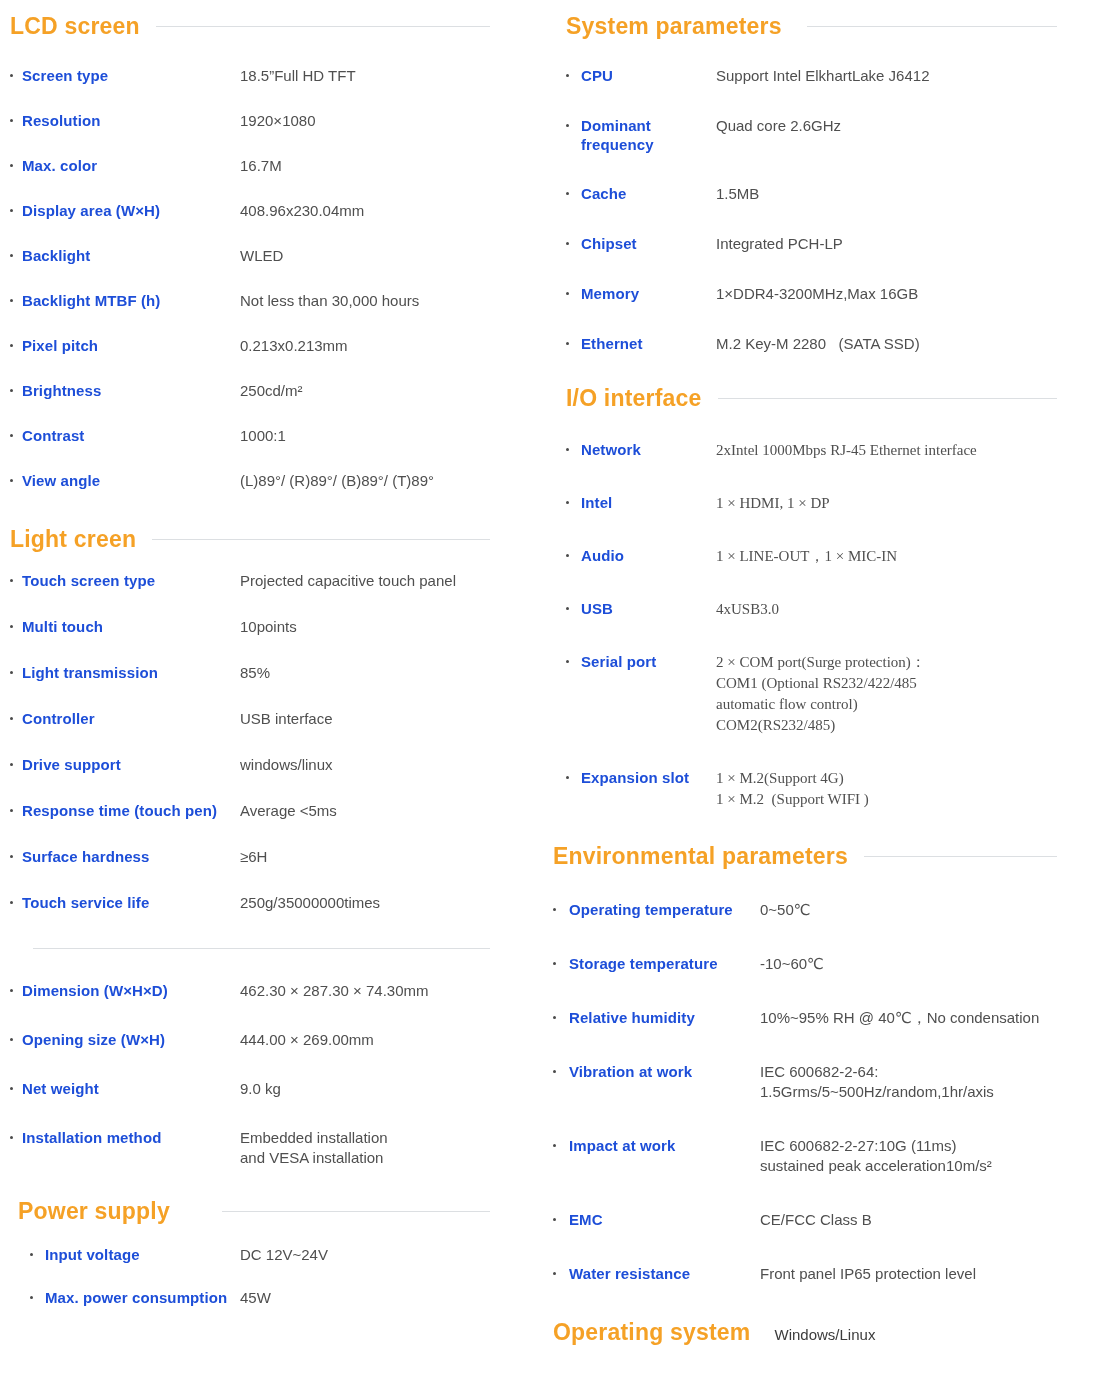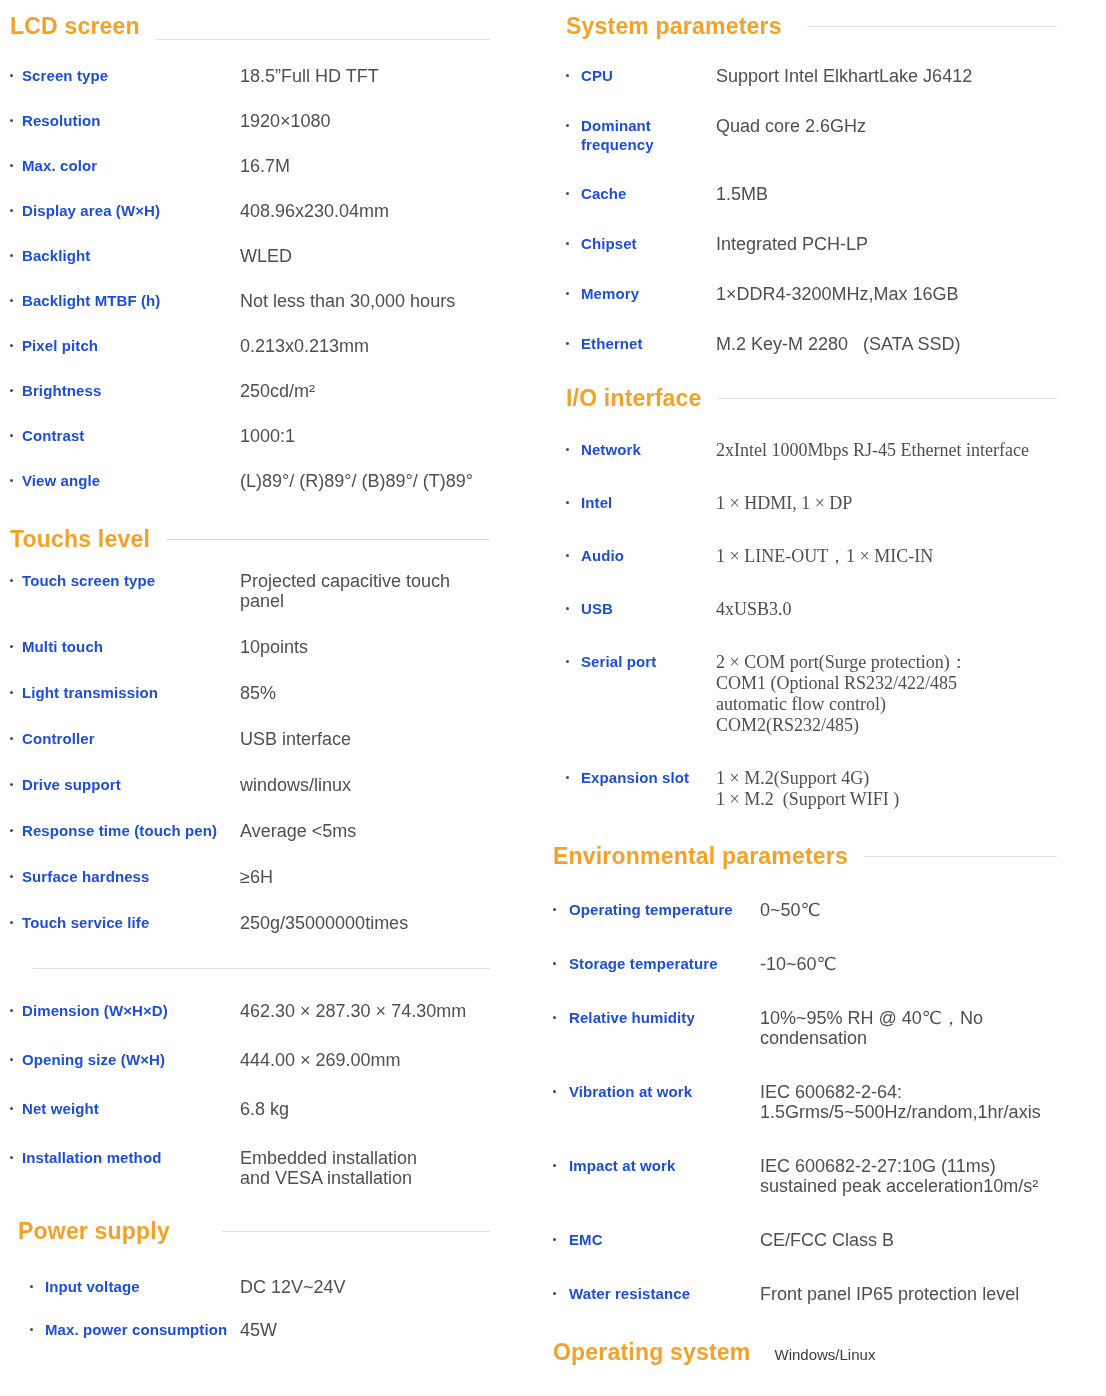--- a/index.html
+++ b/index.html
@@ -16,34 +16,34 @@
   h2.sec-title {
     margin: 0; font-size: 23px; line-height: 28px;
     color: #F5A126; font-weight: bold; letter-spacing: 0.2px;
     white-space: nowrap;
   }
   .sec-line { flex: 1; height: 1px; background: #dcdfe2; margin-left: 16px; }
 
   .row { display: grid; align-items: start; }
   .dot { width: 3px; height: 3px; border-radius: 50%; background: #4a4a4a; margin-top: 8px; }
   .lbl { font-weight: bold; color: #1d4ed8; font-size: 15px; line-height: 19px; letter-spacing: 0.1px; }
-  .val { color: #4f4f4f; font-size: 18px; line-height: 20px; white-space: pre-line; }
+  .val { color: #4f4f4f; font-size: 15px; line-height: 20px; white-space: pre-line; }
 
   
-  .sec-lcd   .sec-head { margin-bottom: 26px; align-items: flex-end; }
+  .sec-lcd   .sec-head { margin-bottom: 26px; }
   .sec-lcd   .row, .sec-touch .row, .sec-phys .row { grid-template-columns: 12px 218px 1fr; }
   .sec-lcd   .row { margin-bottom: 25px; }
   .sec-touch { margin-top: 34px; }
   .sec-touch .sec-head { margin-bottom: 18px; }
   .sec-touch .row { margin-bottom: 26px; }
   .sec-phys  { margin-top: 35px; }
   .sec-phys  .sec-head { margin-bottom: 32px; padding-left: 7px; }
   .sec-phys  .row { margin-bottom: 29px; }
   .sec-power { margin-top: 19px; }
-  .sec-power .sec-head { margin-bottom: 32px; padding-left: 8px; gap: 36px; }
+  .sec-power .sec-head { margin-bottom: 20px; padding-left: 8px; gap: 36px; }
   .sec-power .row { grid-template-columns: 15px 195px 1fr; margin-bottom: 23px; padding-left: 20px; }
 
   
   .sec-sys, .sec-io { padding-left: 13px; }
   .sec-sys .sec-head { margin-bottom: 26px; gap: 9px; }
   .sec-sys .row { grid-template-columns: 15px 135px 1fr; margin-bottom: 30px; }
   .sec-io  { margin-top: 22px; }
   .sec-io  .sec-head { margin-bottom: 28px; }
   .sec-io  .row { grid-template-columns: 15px 135px 1fr; margin-bottom: 32px; }
   .sec-io  .val { line-height: 21px; font-family: Liberation Serif, serif; }
@@ -117,21 +117,21 @@
         <div class="row">
             <span class="dot"></span>
             <span class="lbl">View angle</span>
             <span class="val">(L)89°/ (R)89°/ (B)89°/ (T)89°</span>
           </div>
       </div>
     </section>
 
     <section class="sec-touch">
       <div class="sec-head">
-        <h2 class="sec-title">Touchs level</h2>
+        <h2 class="sec-title">Light creen</h2>
         <div class="sec-line"></div>
       </div>
       <div>
         <div class="row">
             <span class="dot"></span>
             <span class="lbl">Touch screen type</span>
             <span class="val">Projected capacitive touch panel</span>
           </div>
         <div class="row">
             <span class="dot"></span>
@@ -182,21 +182,21 @@
             <span class="val">462.30 × 287.30 × 74.30mm</span>
           </div>
         <div class="row">
             <span class="dot"></span>
             <span class="lbl">Opening size (W×H)</span>
             <span class="val">444.00 × 269.00mm</span>
           </div>
         <div class="row">
             <span class="dot"></span>
             <span class="lbl">Net weight</span>
-            <span class="val">6.8 kg</span>
+            <span class="val">9.0 kg</span>
           </div>
         <div class="row">
             <span class="dot"></span>
             <span class="lbl">Installation method</span>
             <span class="val">Embedded installation
 and VESA installation</span>
           </div>
       </div>
     </section>
 

